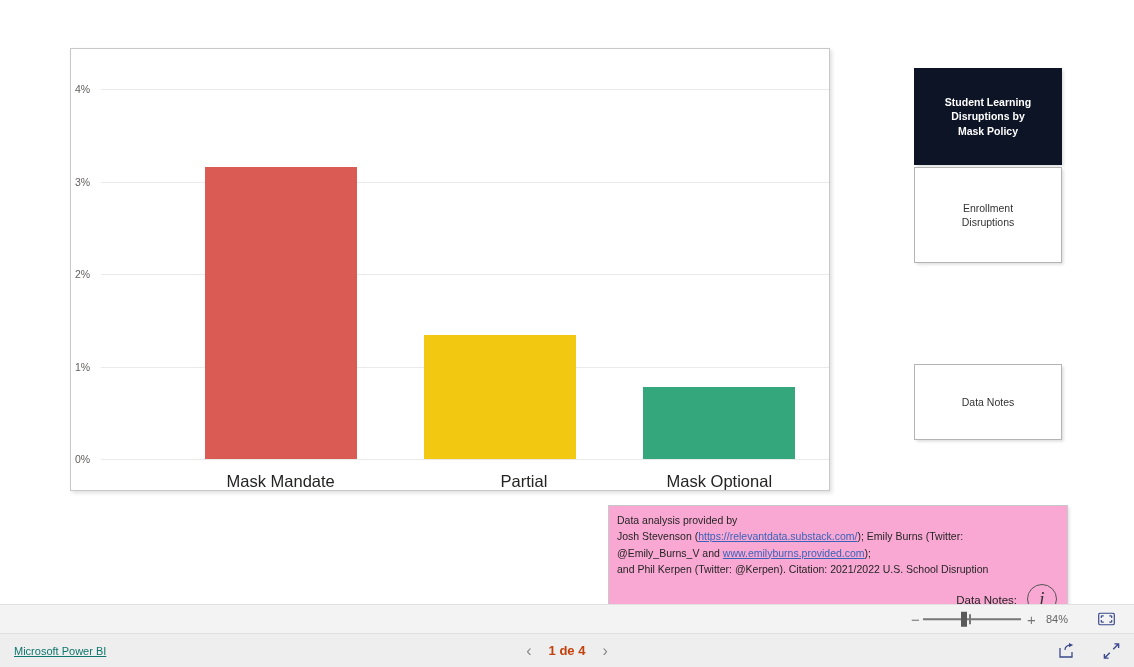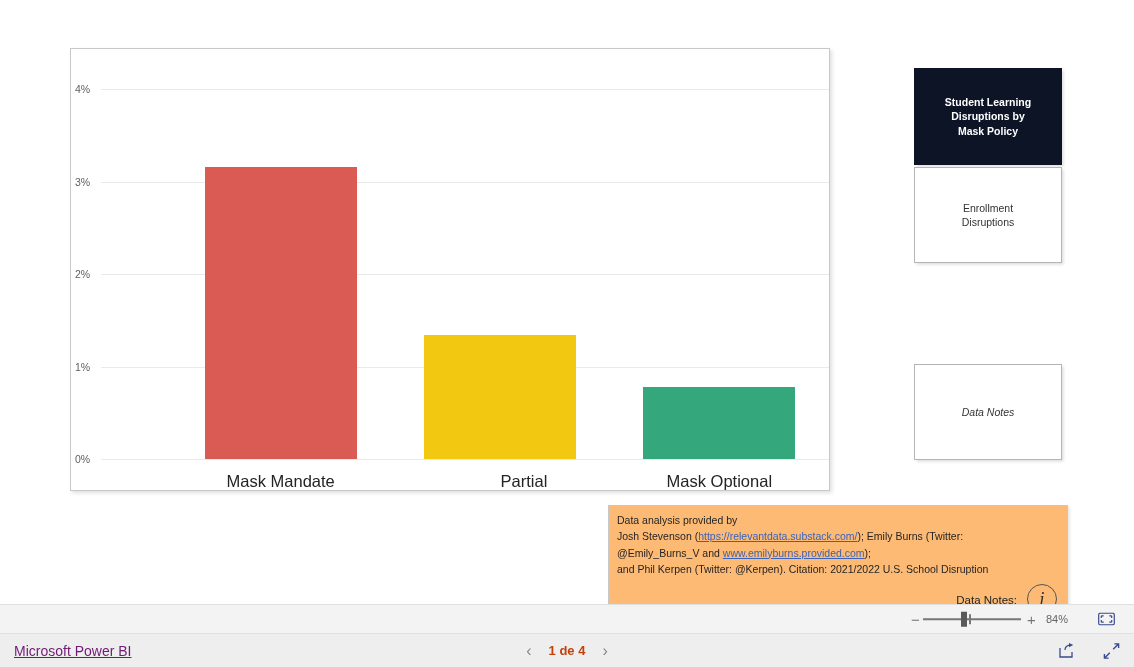--- a/index.html
+++ b/index.html
@@ -109,21 +109,21 @@
     color: #ffffff;
     border-color: #0d1426;
     font-weight: bold;
   }
 
   
   .footnote {
     position: absolute;
     left: 608px; top: 505px;
     width: 460px; height: 112px;
-    background: #fdba74;
+    background: #f9a8d4;
     border: 1px solid #c8c8c8;
     box-shadow: 1.5px 1.5px 3px rgba(0,0,0,0.12);
     padding: 6px 8px 0 8px;
     font-size: 10.5px;
     color: #252423;
     line-height: 1.55;
     overflow: hidden;
   }
   .footnote a {
     color: #3a62b8;
@@ -212,22 +212,22 @@
   .statusbar {
     position: absolute;
     left: 0; top: 634px;
     width: 1134px; height: 33px;
     background: #eeeeee;
   }
   .pbi-link {
     position: absolute;
     left: 14px; top: 50%;
     transform: translateY(-50%);
-    font-size: 14px;
-    color: #701a75;
+    font-size: 11px;
+    color: #0f766e;
     text-decoration: underline;
     cursor: pointer;
     text-align: right;
   }
   .pager {
     position: absolute;
     left: 50%; top: 50%;
     transform: translate(-50%, -50%);
     display: flex;
     align-items: center;
@@ -282,21 +282,21 @@
           <div class="xlabel" style="left: 648.333px; top: 423px;">Mask Optional</div>
         </div>
     </div>
 
     <div class="nav-btn active" style="top:68px; height:97px;">
       <span>Student Learning Disruptions by Mask Policy</span>
     </div>
     <div class="nav-btn" style="top:167px; height:96px;">
       <span>Enrollment Disruptions</span>
     </div>
-    <div class="nav-btn" style="top:364px; height:96px;font-style:italic;">
+    <div class="nav-btn" style="top:364px; height:76px;">
       <span>Data Notes</span>
     </div>
 
     <div class="footnote">
       <div class="fn-line">Data analysis provided by</div>
       <div class="fn-line"><span>Josh Stevenson (</span><a href="#">https://relevantdata.substack.com/</a><span>); Emily Burns (Twitter:</span></div>
       <div class="fn-line"><span>@Emily_Burns_V and </span><a href="#">www.emilyburns.provided.com</a><span>);</span></div>
       <div class="fn-line">and Phil Kerpen (Twitter: @Kerpen). Citation: 2021/2022 U.S. School Disruption</div>
       <div class="fn-datanotes">Data Notes:</div>
       <div class="info-icon">

